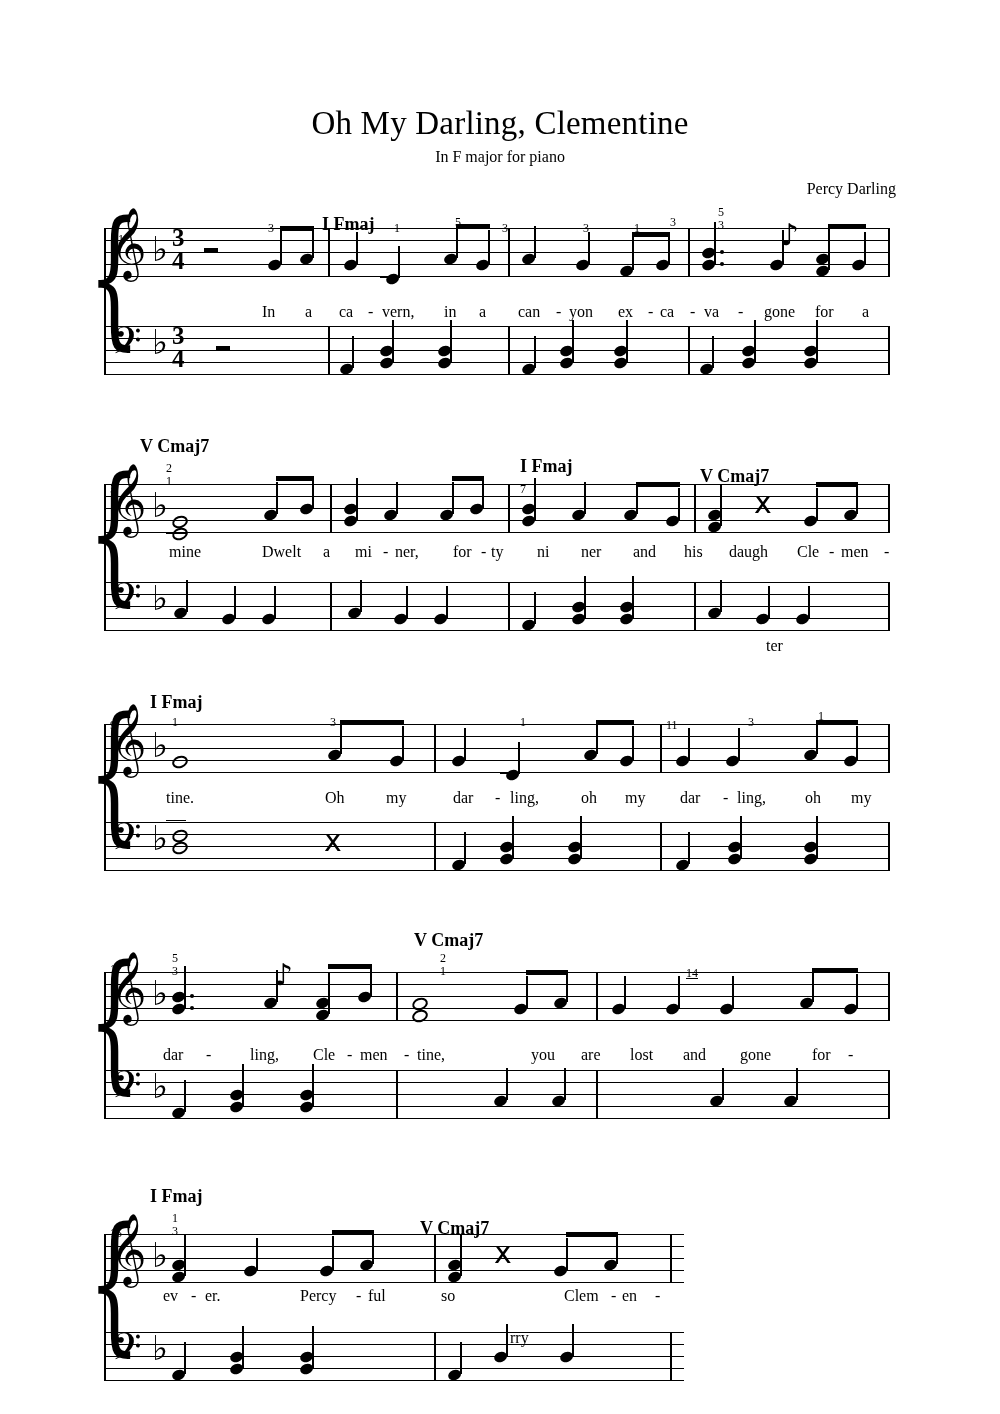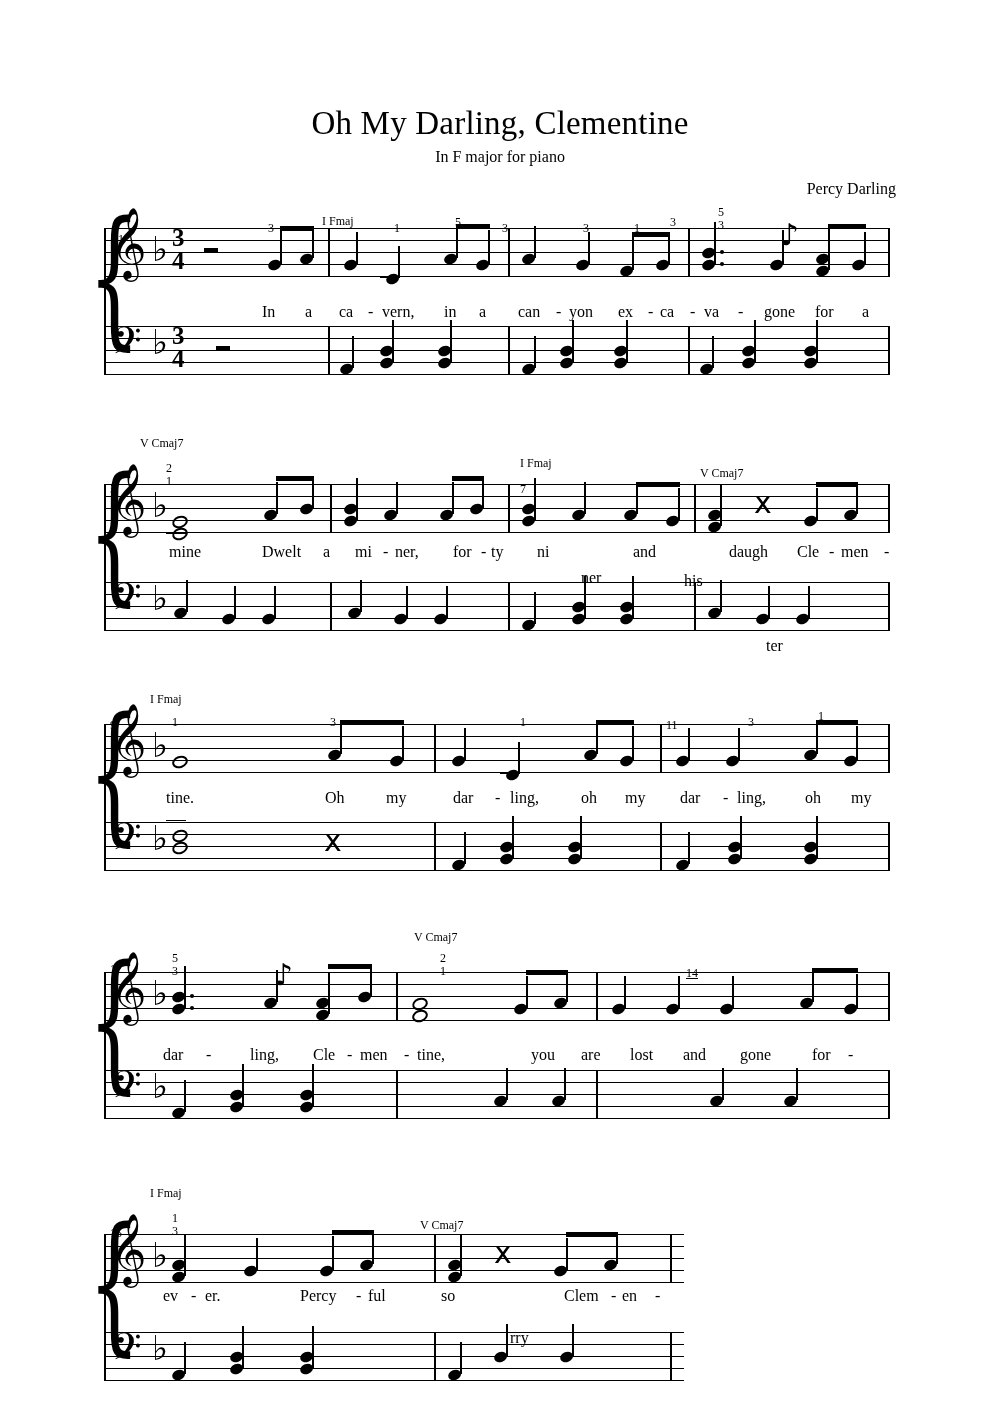--- a/index.html
+++ b/index.html
@@ -114,22 +114,22 @@
     text-align: center;
   }
 
   .measnum {
     position: absolute;
     font-size: 12px;
     font-family: "Liberation Serif", serif;
   }
   .chordlbl {
     position: absolute;
-    font-size: 12px;
-    font-weight: normal;
+    font-size: 18px;
+    font-weight: bold;
     font-family: "Liberation Serif", serif;
     white-space: nowrap;
   }
   .finger {
     position: absolute;
     font-size: 12px;
     font-family: "Liberation Serif", serif;
     text-align: center;
     line-height: 1.05;
   }
@@ -714,23 +714,23 @@
       <span class="lyric" style="left: 169px; top: 543px;">mine</span>
       <span class="lyric" style="left: 262px; top: 543px;">Dwelt</span>
       <span class="lyric" style="left: 323px; top: 543px;">a</span>
       <span class="lyric" style="left: 355px; top: 543px;">mi</span>
       <span class="lyric" style="left: 383px; top: 543px;">-</span>
       <span class="lyric" style="left: 395px; top: 543px;">ner,</span>
       <span class="lyric" style="left: 453px; top: 543px;">for</span>
       <span class="lyric" style="left: 481px; top: 543px;">-</span>
       <span class="lyric" style="left: 491px; top: 543px; font-family: Liberation Serif, serif;">ty</span>
       <span class="lyric" style="left: 537px; top: 543px;">ni</span>
-      <span class="lyric" style="left: 581px; top: 543px; margin-top: 26px;">ner</span>
+      <span class="lyric" style="left: 581px; top: 543px;">ner</span>
       <span class="lyric" style="left: 633px; top: 543px;">and</span>
-      <span class="lyric" style="left: 684px; top: 543px; margin-top: 29px;">his</span>
+      <span class="lyric" style="left: 684px; top: 543px;">his</span>
       <span class="lyric" style="left: 729px; top: 543px;">daugh</span>
       <span class="lyric" style="left: 797px; top: 543px;">Cle</span>
       <span class="lyric" style="left: 829px; top: 543px;">-</span>
       <span class="lyric" style="left: 841px; top: 543px;">men</span>
       <span class="lyric" style="left: 884px; top: 543px;">-</span>
     </div>
   <div id="lyrics-s2b">
       <span class="lyric" style="left: 766px; top: 637px;">ter</span>
     </div>
   <div id="lyrics-s3">

